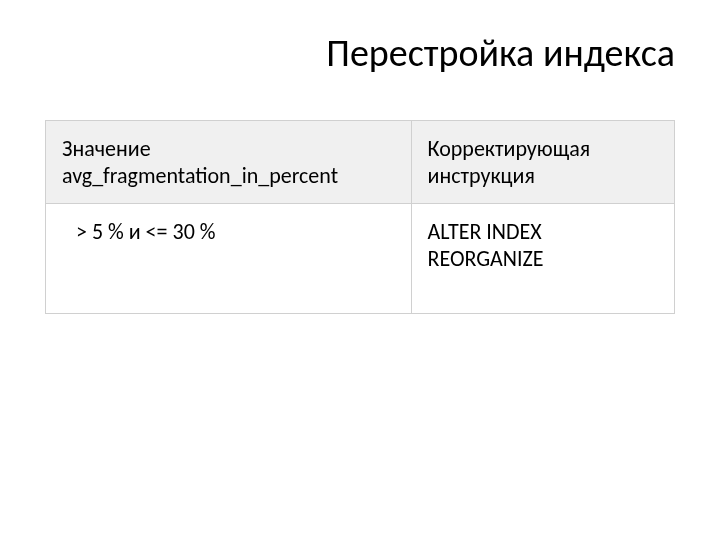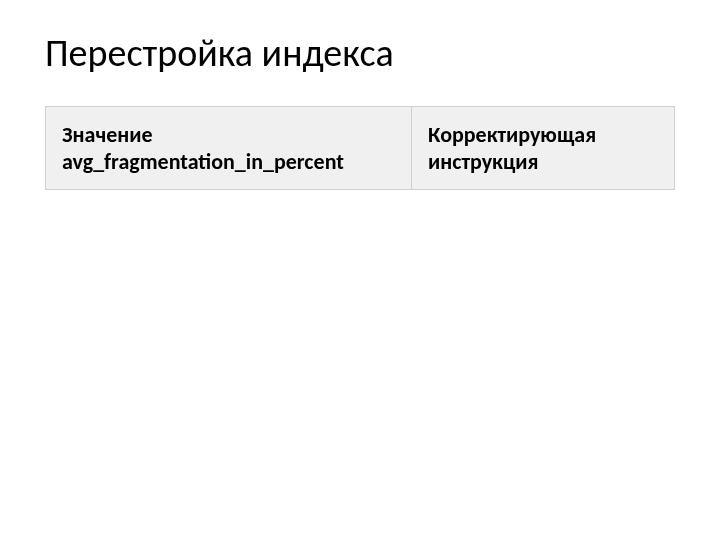--- a/index.html
+++ b/index.html
@@ -11,34 +11,34 @@
       width: 720px;
       height: 540px;
       background: #ffffff;
       font-family: Calibri, Arial, sans-serif;
       color: #000000;
       padding: 30px 45px;
     }
     .title {
       font-size: 38px;
       font-weight: 400;
-      text-align: left;
-      margin-bottom: 30px;
+      text-align: right;
+      margin-bottom: 44px;
     }
     table {
       width: 100%;
       border-collapse: collapse;
     }
     th, td {
       border: 1px solid #d0d0d0;
       padding: 14px 16px;
       text-align: left;
       vertical-align: top;
       font-size: 22px;
-      font-weight: 700;
+      font-weight: 400;
     }
     th {
       background: #f0f0f0;
     }
     td.first-col {
       padding-left: 30px;
     }
     tbody tr {
       height: 110px;
     }
@@ -49,14 +49,18 @@
 <h1 class="title">Перестройка индекса</h1>
 
 <table>
   <thead>
     <tr>
       <th>Значение avg_fragmentation_in_percent</th>
       <th>Корректирующая инструкция</th>
     </tr>
   </thead>
   <tbody>
+    <tr>
+      <td class="first-col">&gt; 5 % и &lt;= 30 %</td>
+      <td>ALTER INDEX REORGANIZE</td>
+    </tr>
   </tbody>
 </table>
 
 </body></html>

